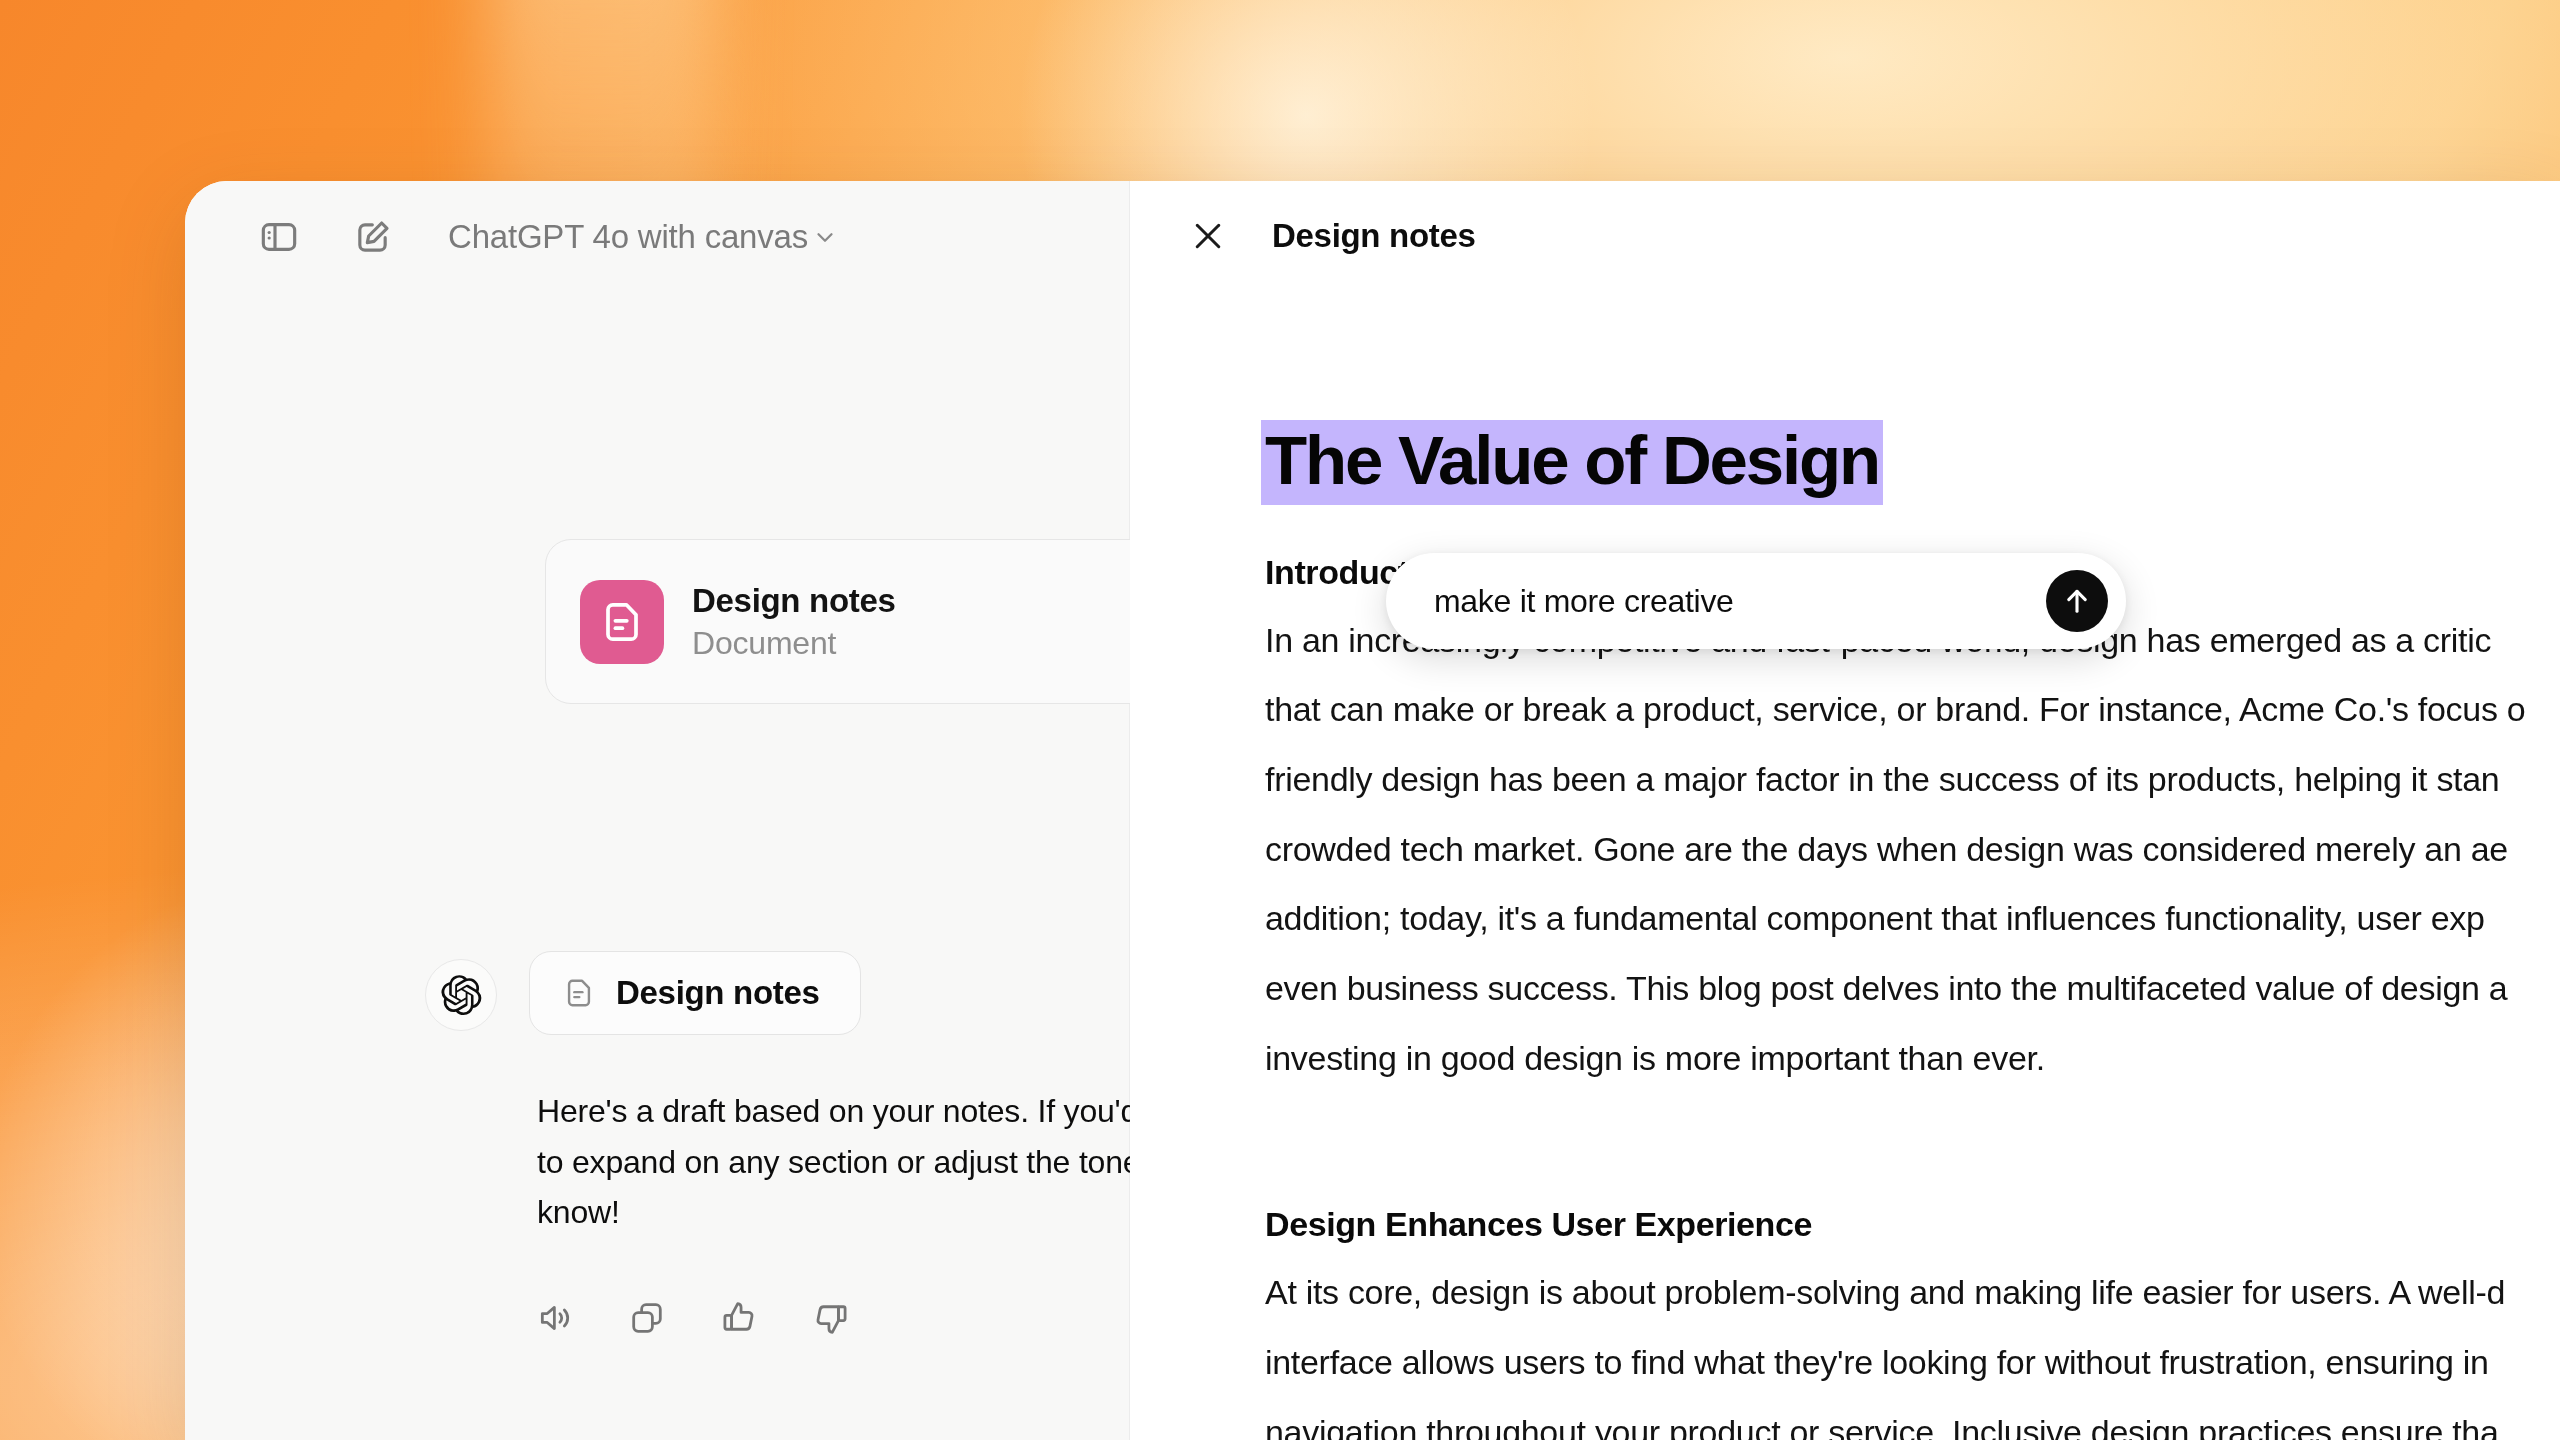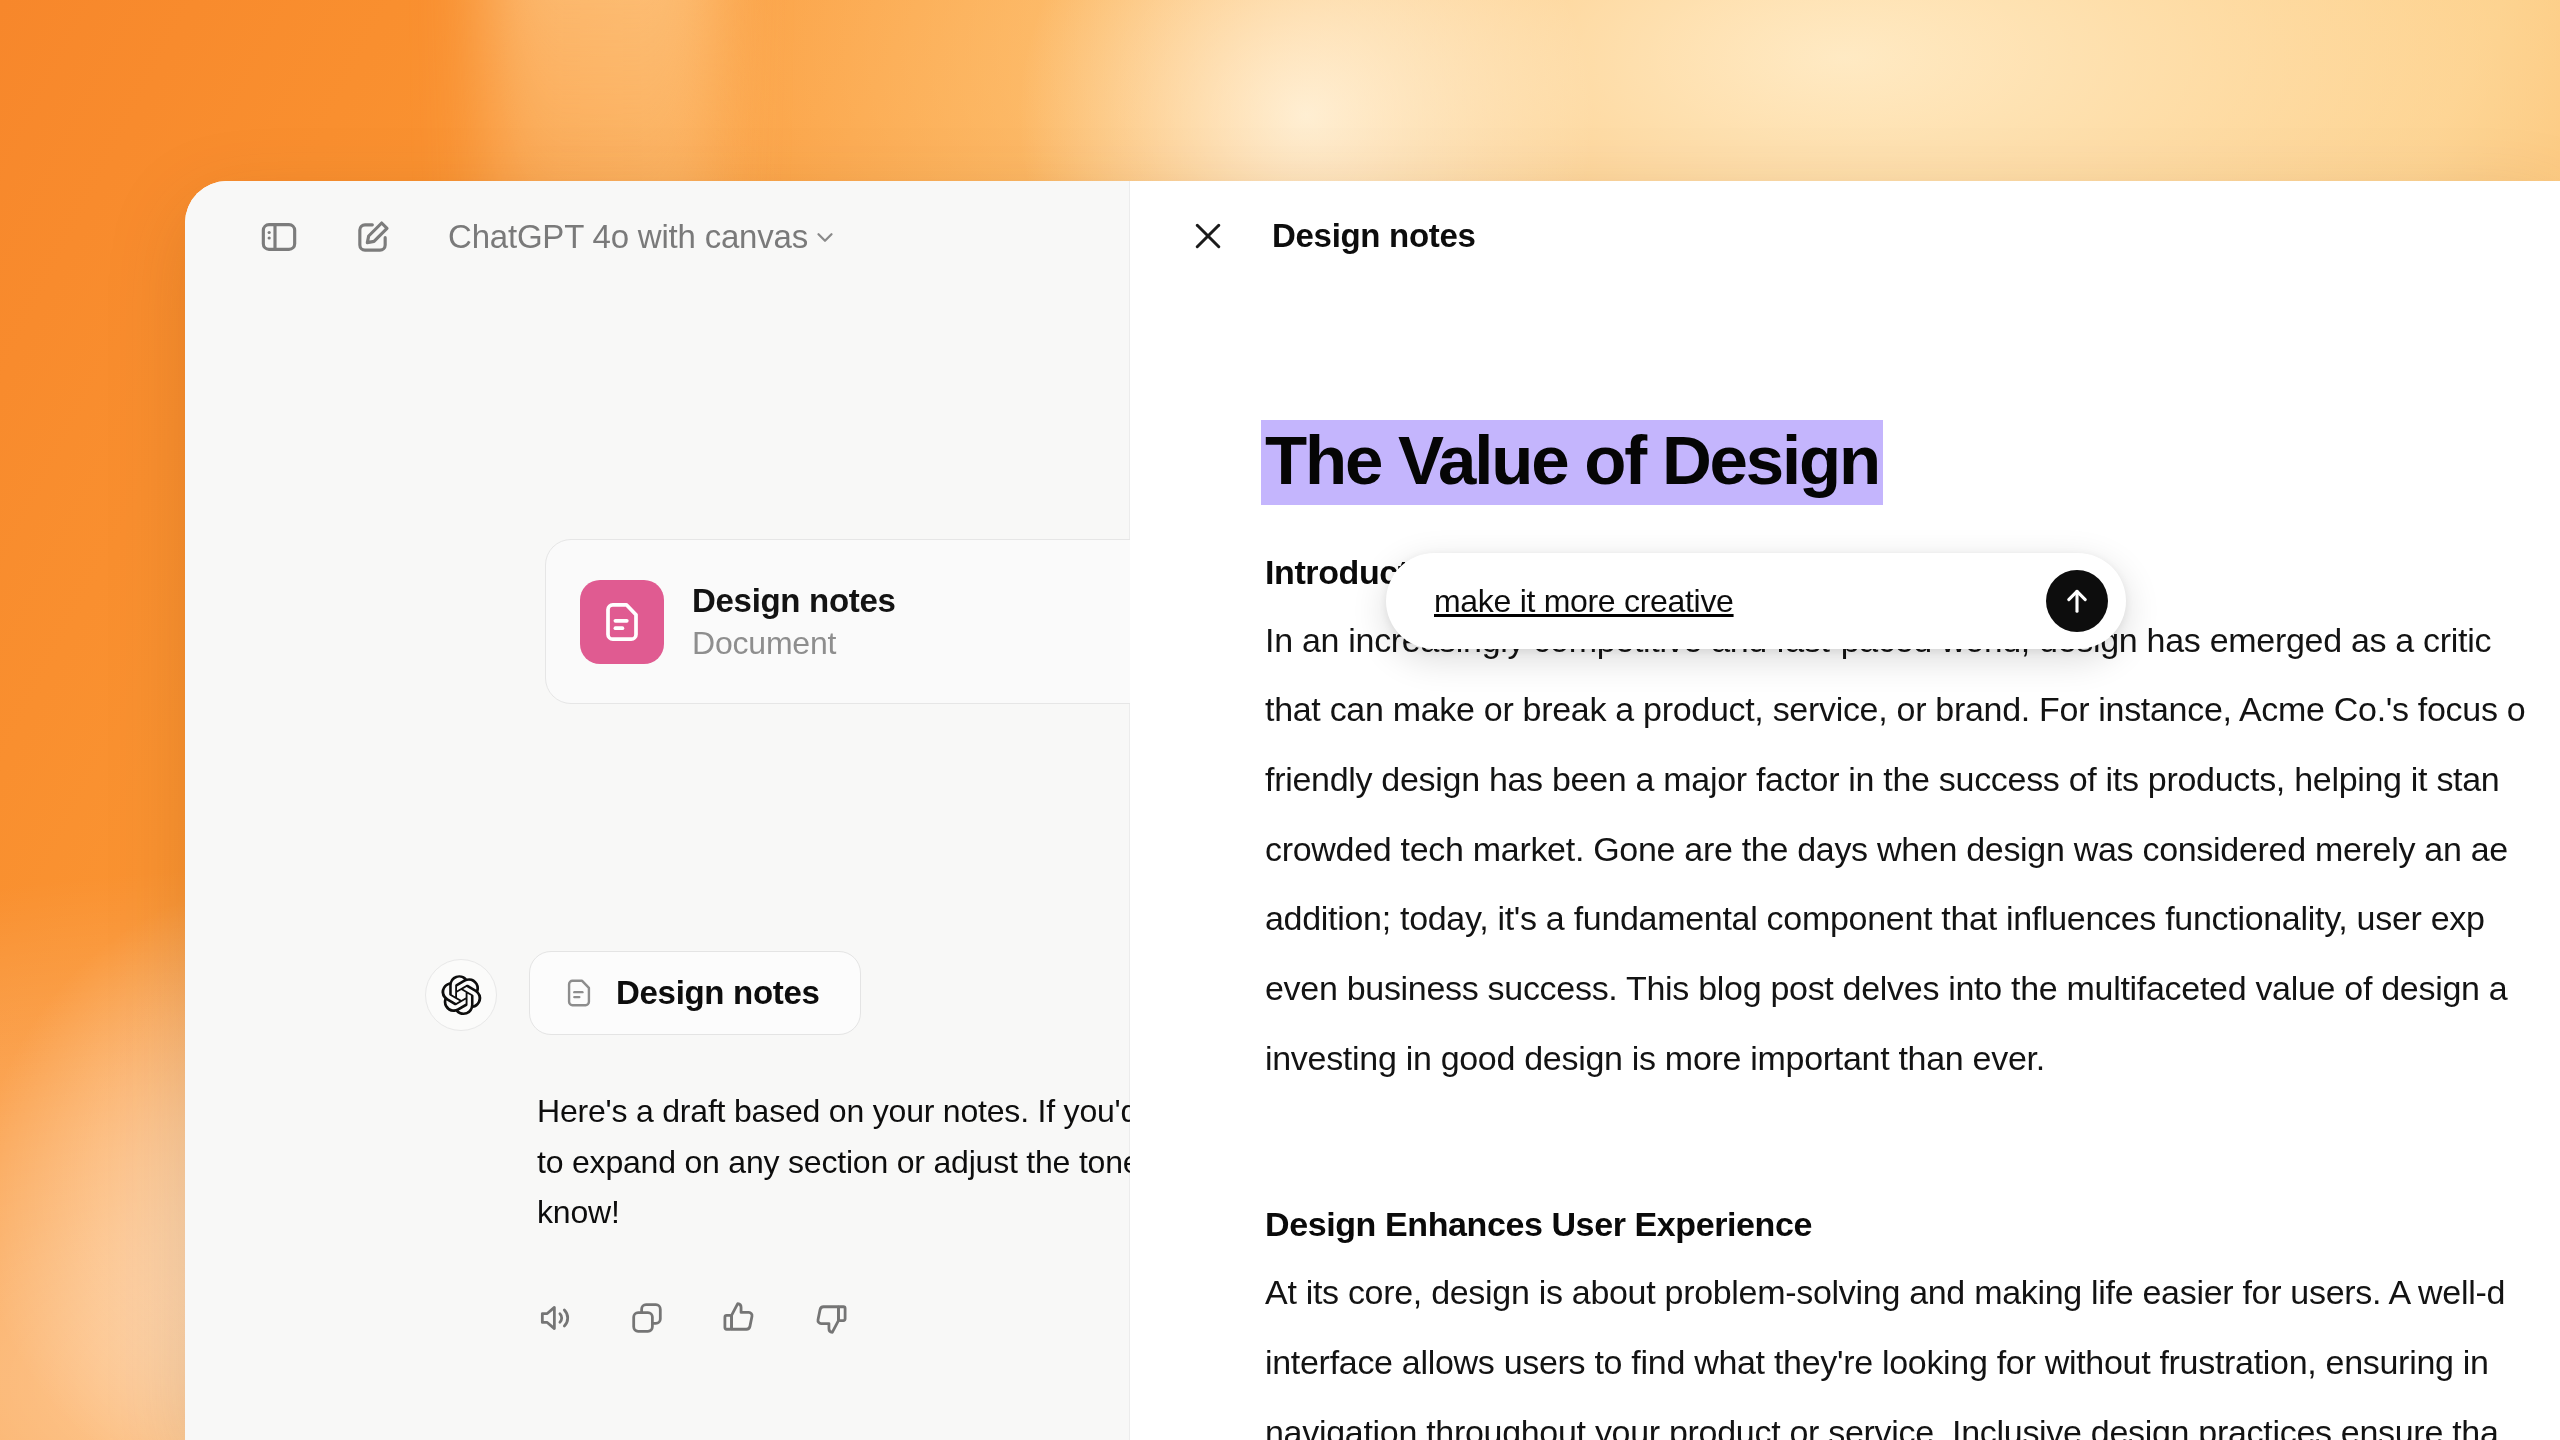--- a/index.html
+++ b/index.html
@@ -220,21 +220,20 @@
   #floating-prompt {
     position: absolute;
     left: 1386px; top: 553px;
     width: 740px; height: 96px;
     background: #ffffff;
     border-radius: 48px;
     box-shadow: 0 10px 36px rgba(0,0,0,0.14), 0 2px 8px rgba(0,0,0,0.07);
     display: flex; align-items: center;
     padding: 0 18px 0 48px;
     z-index: 40;
-    text-decoration: underline;
   }
   #floating-prompt-input {
     flex: 1 1 auto;
     border: none; outline: none; background: transparent;
     font-family: "Liberation Sans", sans-serif;
     font-size: 32px;
     color: #0d0d0d;
     letter-spacing: -0.3px;
   }
   #floating-prompt-send {

